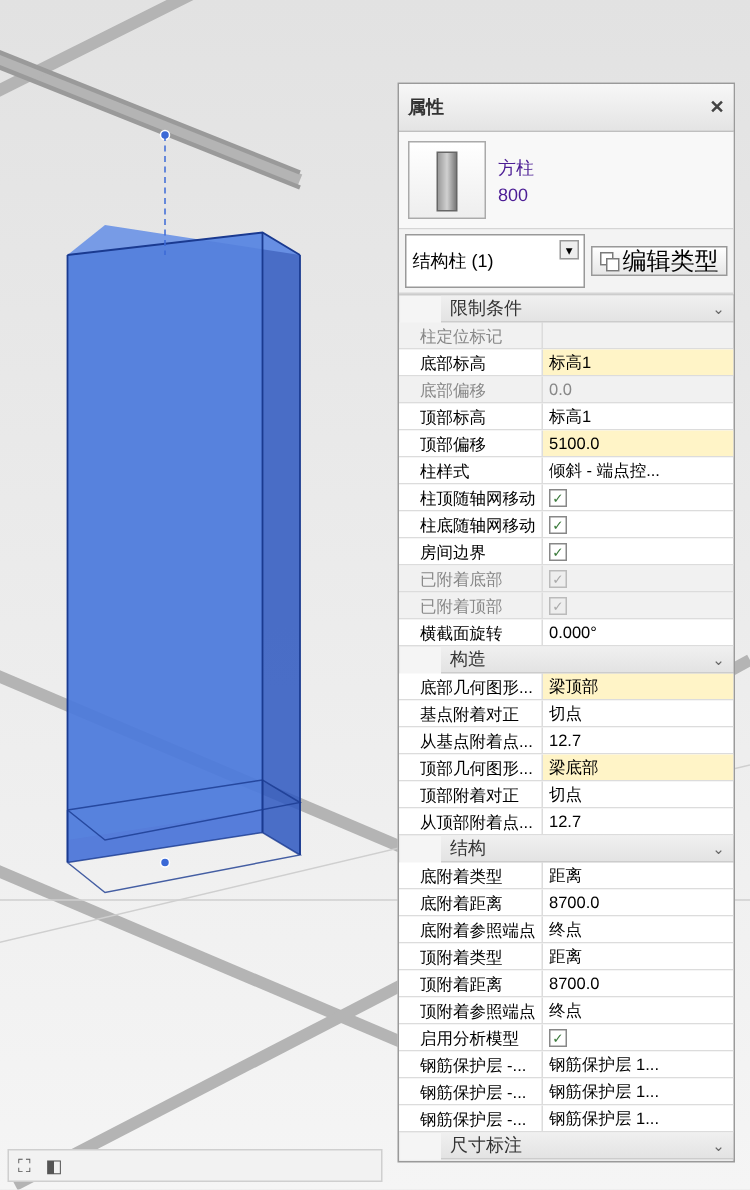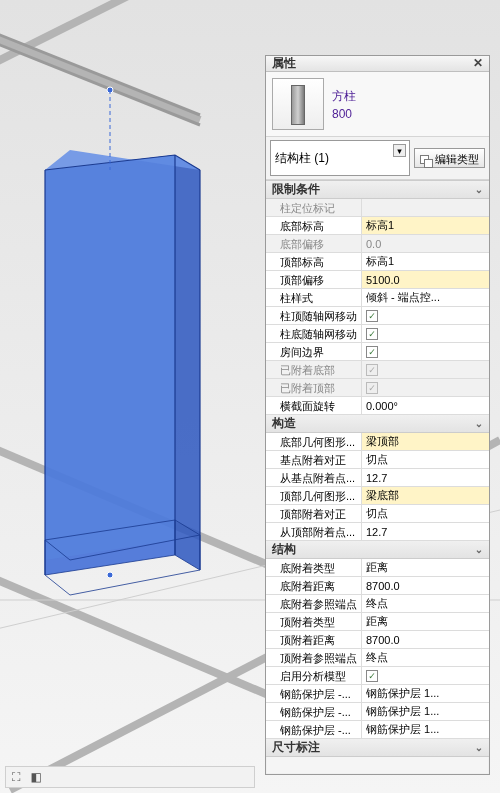--- a/index.html
+++ b/index.html
@@ -38,21 +38,21 @@
     right: 10px; top: 55px;
     width: 225px;
     height: 720px;
     background: #f5f5f5;
     border: 1px solid #9a9a9a;
     display: flex;
     flex-direction: column;
     box-shadow: 0 0 1px rgba(0,0,0,0.2) inset;
   }
   .titlebar {
-    height: 16px;
+    height: 32px;
     background: linear-gradient(#f7f7f7, #e4e4e4);
     border-bottom: 1px solid #bfbfbf;
     display: flex;
     align-items: center;
     padding: 0 4px 0 6px;
     font-weight: bold;
     color: #333;
   }
   .titlebar .title { flex: 1; }
   .close-btn {
@@ -110,22 +110,22 @@
     background: #eee;
     border: 1px solid #999;
     display: flex; align-items: center; justify-content: center;
     font-size: 9px;
   }
   .edit-type-btn {
     height: 20px;
     padding: 0 5px;
     border: 1px solid #999;
     background: linear-gradient(#fff,#e6e6e6);
-    display: flex; align-items: flex-end; gap: 3px;
-    font-size: 11px;
+    display: flex; align-items: center; gap: 3px;
+    font-size: 16px;
   }
   .edit-type-btn .et-icon {
     width: 12px; height: 12px;
     display: inline-block;
     position: relative;
   }
   .edit-type-btn .et-icon::before, .edit-type-btn .et-icon::after {
     content: ""; position: absolute; border: 1px solid #7a7a7a; background: #fff;
     width: 7px; height: 7px;
   }
@@ -138,24 +138,25 @@
     border-top: 1px solid #ccc;
   }
   .prop-scroll::-webkit-scrollbar { width: 15px; }
   .prop-scroll::-webkit-scrollbar-track { background: #efefef; border-left: 1px solid #ccc;}
   .prop-scroll::-webkit-scrollbar-thumb { background: #cfcfcf; border: 1px solid #aaa; }
   .group-header {
     background: linear-gradient(#f0f0f0,#e3e3e3);
     height: 18px;
     display: flex; align-items: center;
     padding: 0 6px;
-    font-weight: bold;
+    font-weight: normal;
     color: #333;
     border-bottom: 1px solid #ccc;
     position: relative;
+    margin-left: 28px;
   }
   .group-header .expand {
     position: absolute; right: 4px;
     width: 12px; height: 12px;
     font-size: 10px; color: #666;
     text-align: center;
   }
   .prop-row {
     display: flex;
     height: 18px;

